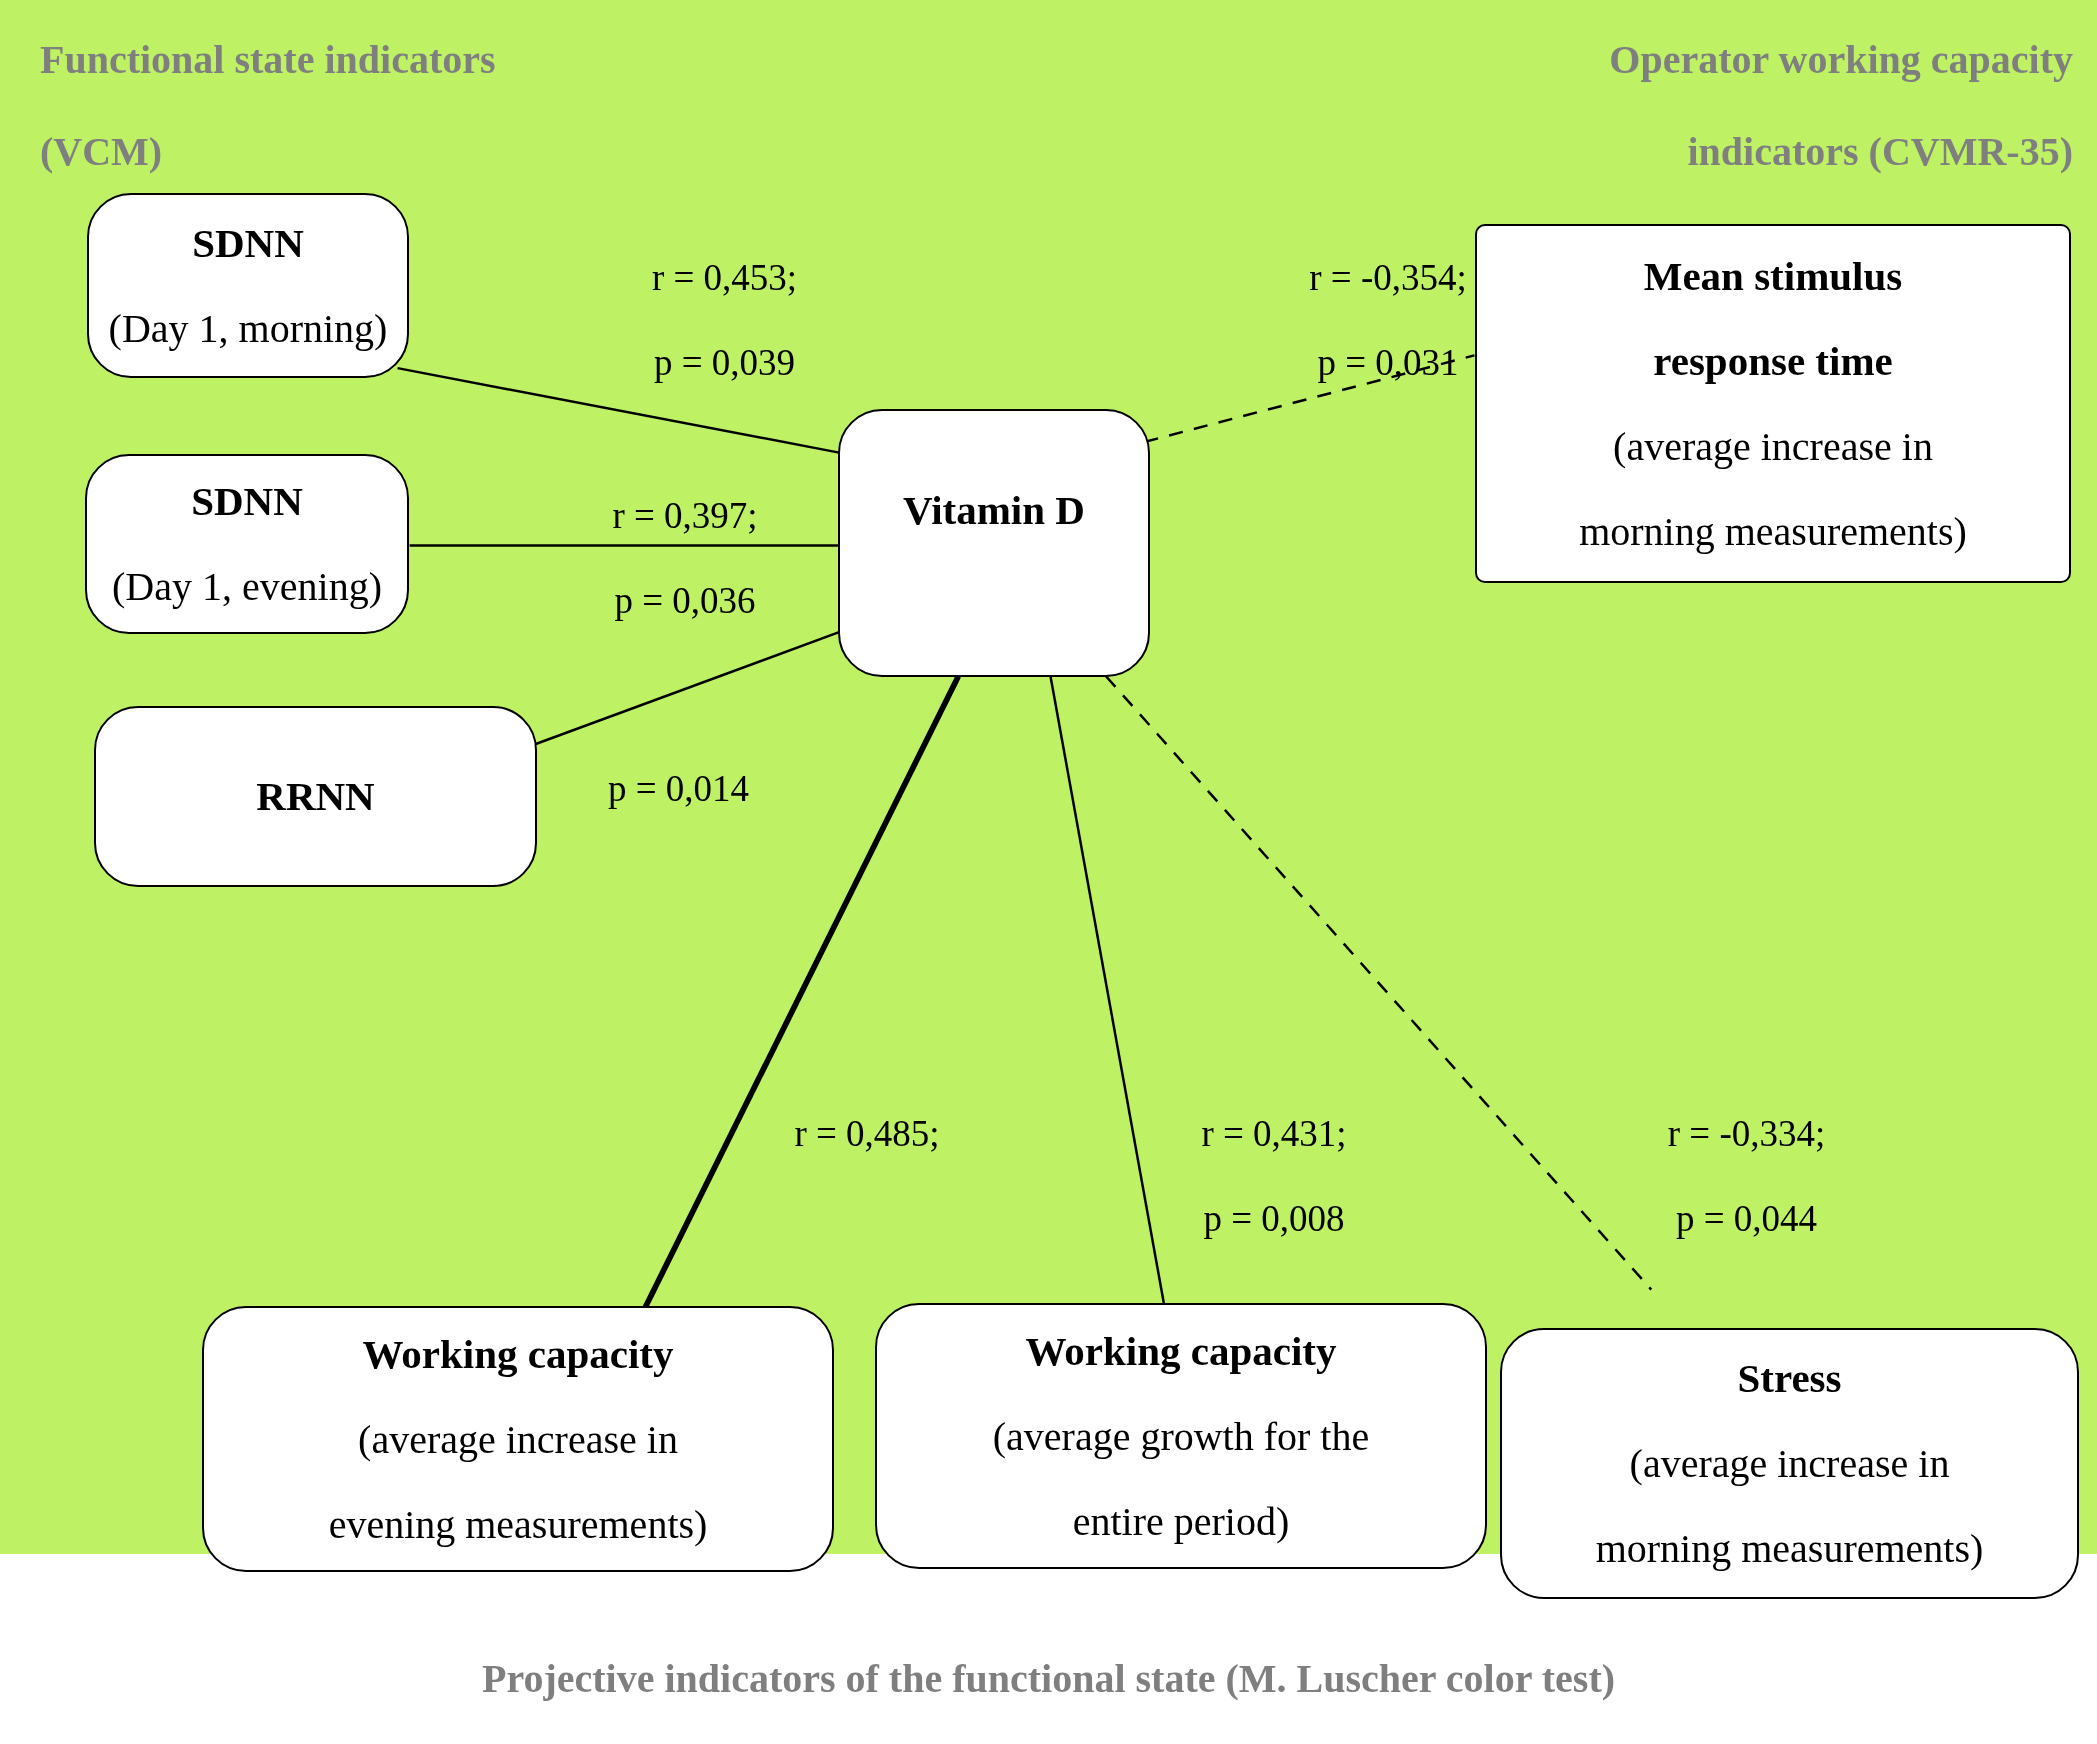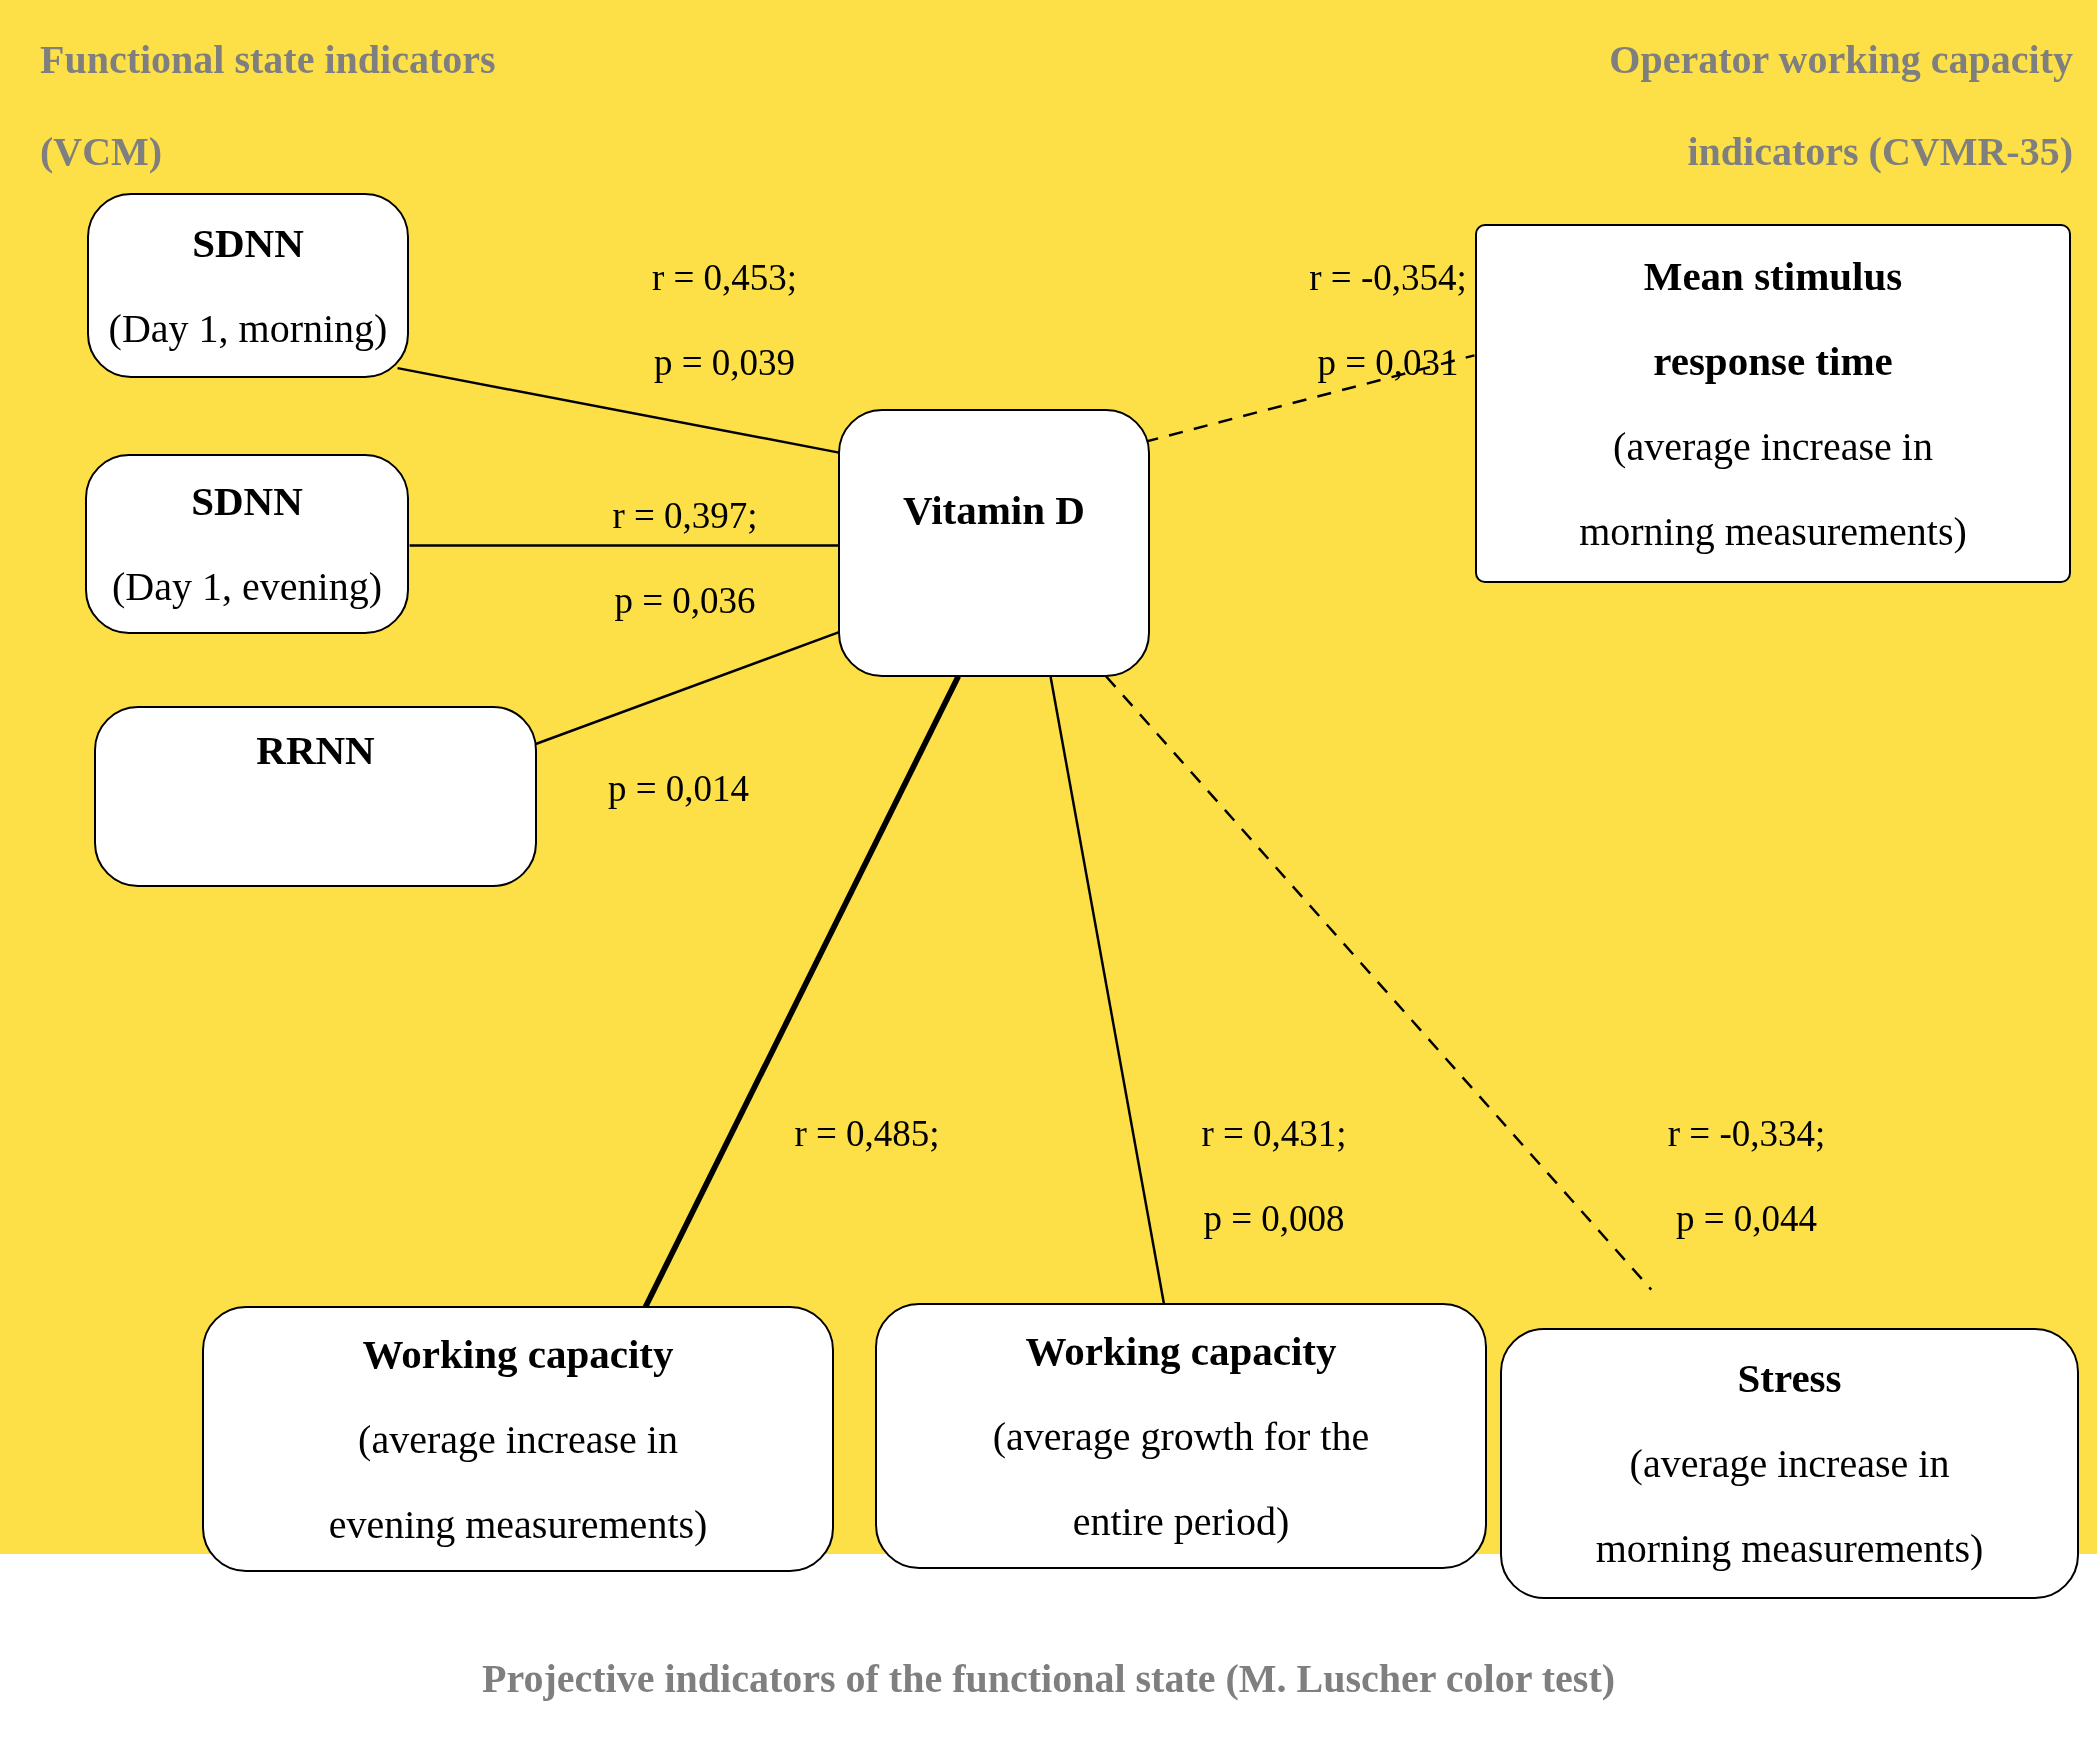--- a/index.html
+++ b/index.html
@@ -3,21 +3,21 @@
 <meta charset="utf-8">
 <style>
   html, body {
     margin: 0; padding: 0;
     width: 2097px; height: 1745px;
     background: #ffffff;
     font-family: "Liberation Serif", "DejaVu Serif", serif;
     color: #000000;
     overflow: hidden;
   }
-  #canvas { position: relative; width: 2097px; height: 1554px; background: #fde047; }
+  #canvas { position: relative; width: 2097px; height: 1554px; background: #bef264; }
   svg.lines { position: absolute; left: 0; top: 0; width: 2097px; height: 1745px; }
 
   .hdr {
     position: absolute;
     color: #7f7f7f;
     font-weight: bold;
     font-size: 40px;
     line-height: 92px;
     white-space: nowrap;
   }
@@ -40,21 +40,21 @@
     text-align: center;
     font-size: 40px;
     line-height: 85px;
     box-sizing: border-box;
   }
   .box .t { font-weight: bold; font-size: 41px; white-space: nowrap; }
   .box .s { font-weight: normal; white-space: nowrap; }
 
   #node-sdnn-morning { left: 87px;  top: 193px;  width: 322px; height: 185px; }
   #node-sdnn-evening { left: 85px;  top: 454px;  width: 324px; height: 180px; }
-  #node-rrnn         { left: 94px;  top: 706px;  width: 443px; height: 181px; justify-content: space-between; }
+  #node-rrnn         { left: 94px;  top: 706px;  width: 443px; height: 181px; }
   #node-vitamin-d    { left: 838px; top: 409px;  width: 312px; height: 268px; padding-bottom: 66px; }
   #node-mean-stimulus{ left: 1475px; top: 224px;  width: 596px; height: 359px; border-radius: 10px; }
   #node-wc-evening   { left: 202px;  top: 1306px; width: 632px; height: 266px; }
   #node-wc-period    { left: 875px; top: 1303px; width: 612px; height: 266px; }
   #node-stress       { left: 1500px; top: 1328px; width: 579px; height: 271px; }
 
   .elabel {
     position: absolute;
     font-size: 37px;
     line-height: 85px;

